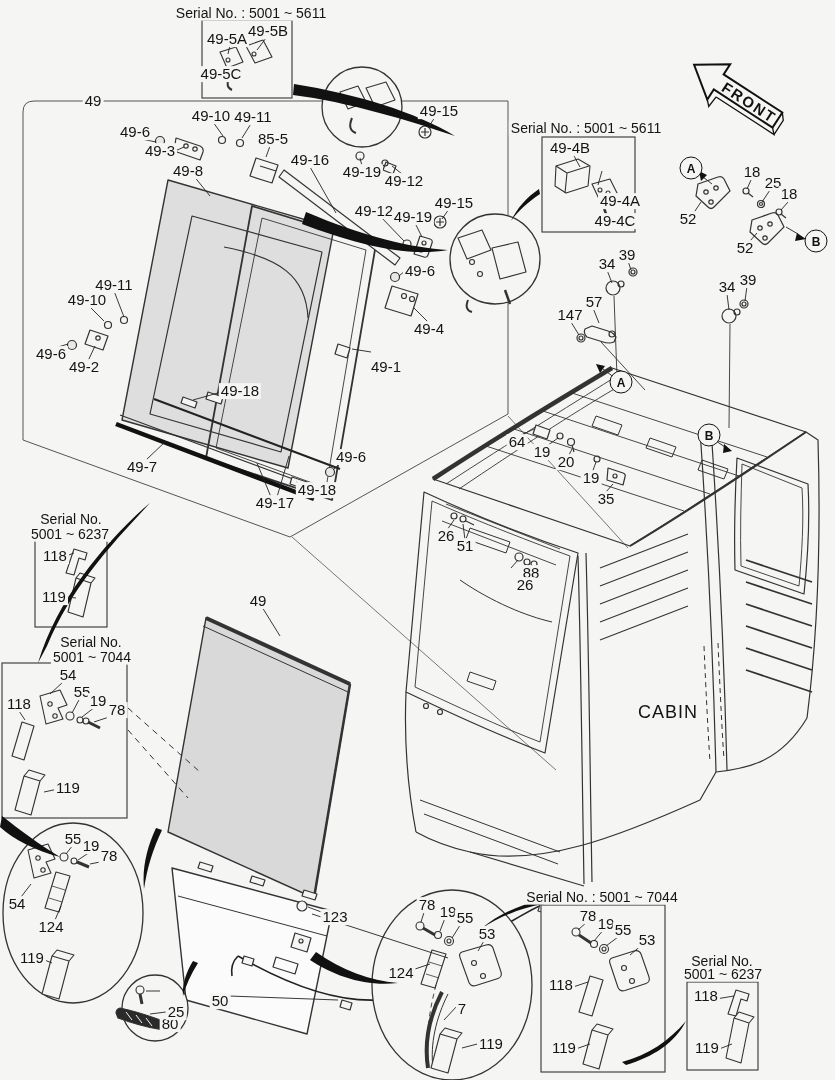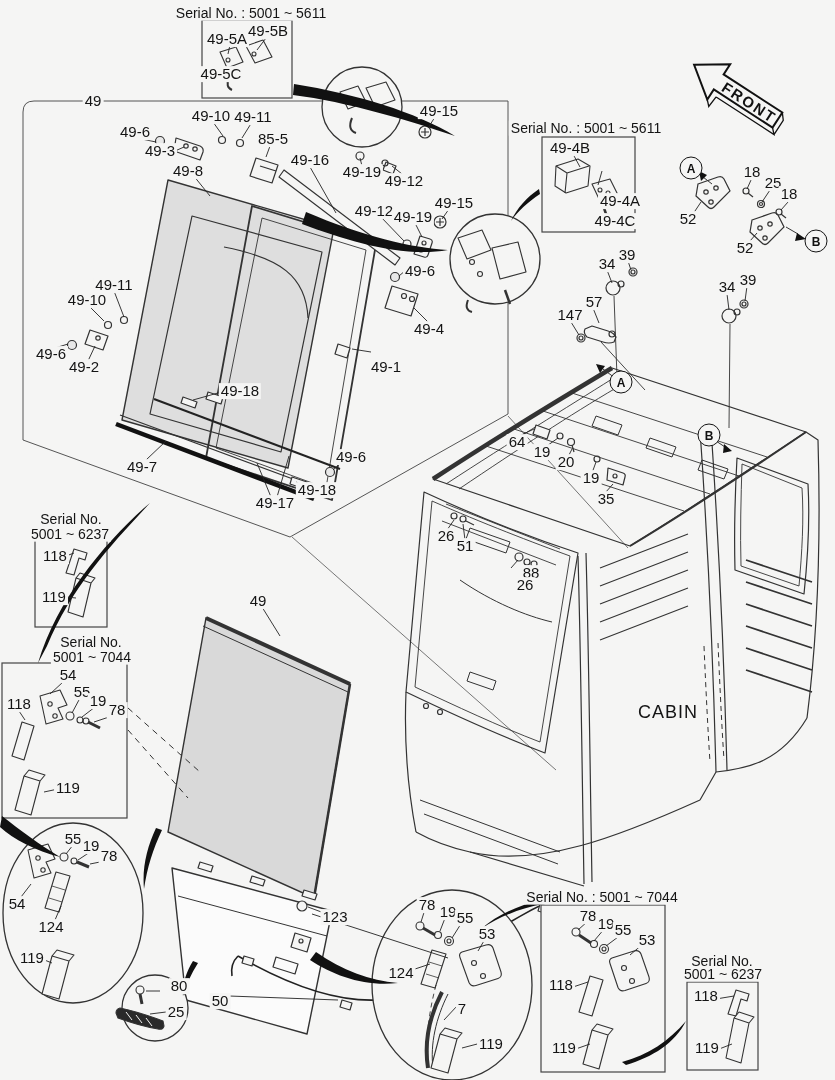--- a/index.html
+++ b/index.html
@@ -391,21 +391,21 @@
     <div class="plabel" style="left: 117px; top: 710px;">78</div>
     <div class="plabel" style="left: 19px; top: 704px;">118</div>
     <div class="plabel" style="left: 68px; top: 788px;">119</div>
     <div class="plabel" style="left: 258px; top: 601px;">49</div>
     <div class="plabel" style="left: 73px; top: 839px;">55</div>
     <div class="plabel" style="left: 91px; top: 846px;">19</div>
     <div class="plabel" style="left: 109px; top: 856px;">78</div>
     <div class="plabel" style="left: 17px; top: 904px;">54</div>
     <div class="plabel" style="left: 51px; top: 927px;">124</div>
     <div class="plabel" style="left: 32px; top: 958px;">119</div>
-    <div class="plabel" style="left: 170px; top: 986px; margin-left: 9px;">80</div>
+    <div class="plabel" style="left: 170px; top: 1024px;">80</div>
     <div class="plabel" style="left: 176px; top: 1012px;">25</div>
     <div class="plabel" style="left: 220px; top: 1001px;">50</div>
     <div class="plabel" style="left: 335px; top: 917px;">123</div>
     <div class="plabel" style="left: 427px; top: 905px;">78</div>
     <div class="plabel" style="left: 448px; top: 912px;">19</div>
     <div class="plabel" style="left: 465px; top: 918px;">55</div>
     <div class="plabel" style="left: 487px; top: 934px;">53</div>
     <div class="plabel" style="left: 401px; top: 973px;">124</div>
     <div class="plabel" style="left: 462px; top: 1009px;">7</div>
     <div class="plabel" style="left: 491px; top: 1044px;">119</div>

